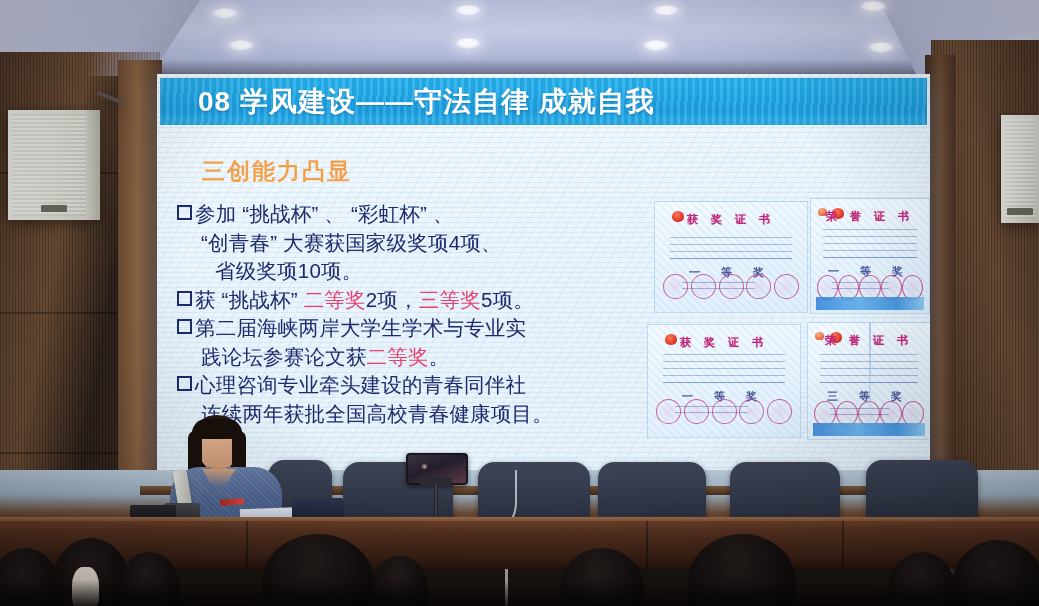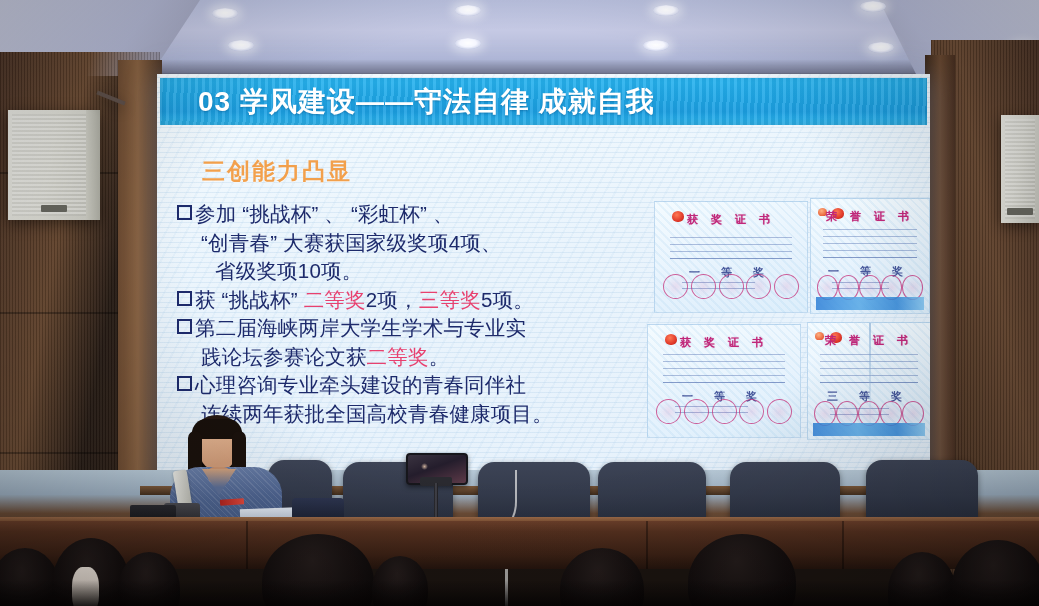--- a/index.html
+++ b/index.html
@@ -497,21 +497,21 @@
 
   <div class="speaker" style="left:1001px; top:115px; width:38px; height:108px;">
     <div class="grille"></div>
     <div class="brandplate"></div>
   </div>
 
   <div id="screen">
     <div class="slide">
 
       <div class="title-band">
-        <div class="slide-title">03 学风建设——守法自律 成就自我</div>
+        <div class="slide-title">08 学风建设——守法自律 成就自我</div>
       </div>
 
       <div class="slide-subtitle">三创能力凸显</div>
 
       <div class="bullets">
           <div class="b-line"><span class="sq"></span><span>参加 “挑战杯” 、  “彩虹杯” 、</span></div>
           <div class="b-line indent1"><span>“创青春” 大赛获国家级奖项4项、</span></div>
           <div class="b-line indent2"><span>省级奖项10项。</span></div>
           <div class="b-line"><span class="sq"></span><span>获 “挑战杯” </span><span class="hl">二等奖</span><span>2项，</span><span class="hl">三等奖</span><span>5项。</span></div>
           <div class="b-line"><span class="sq"></span><span>第二届海峡两岸大学生学术与专业实</span></div>

